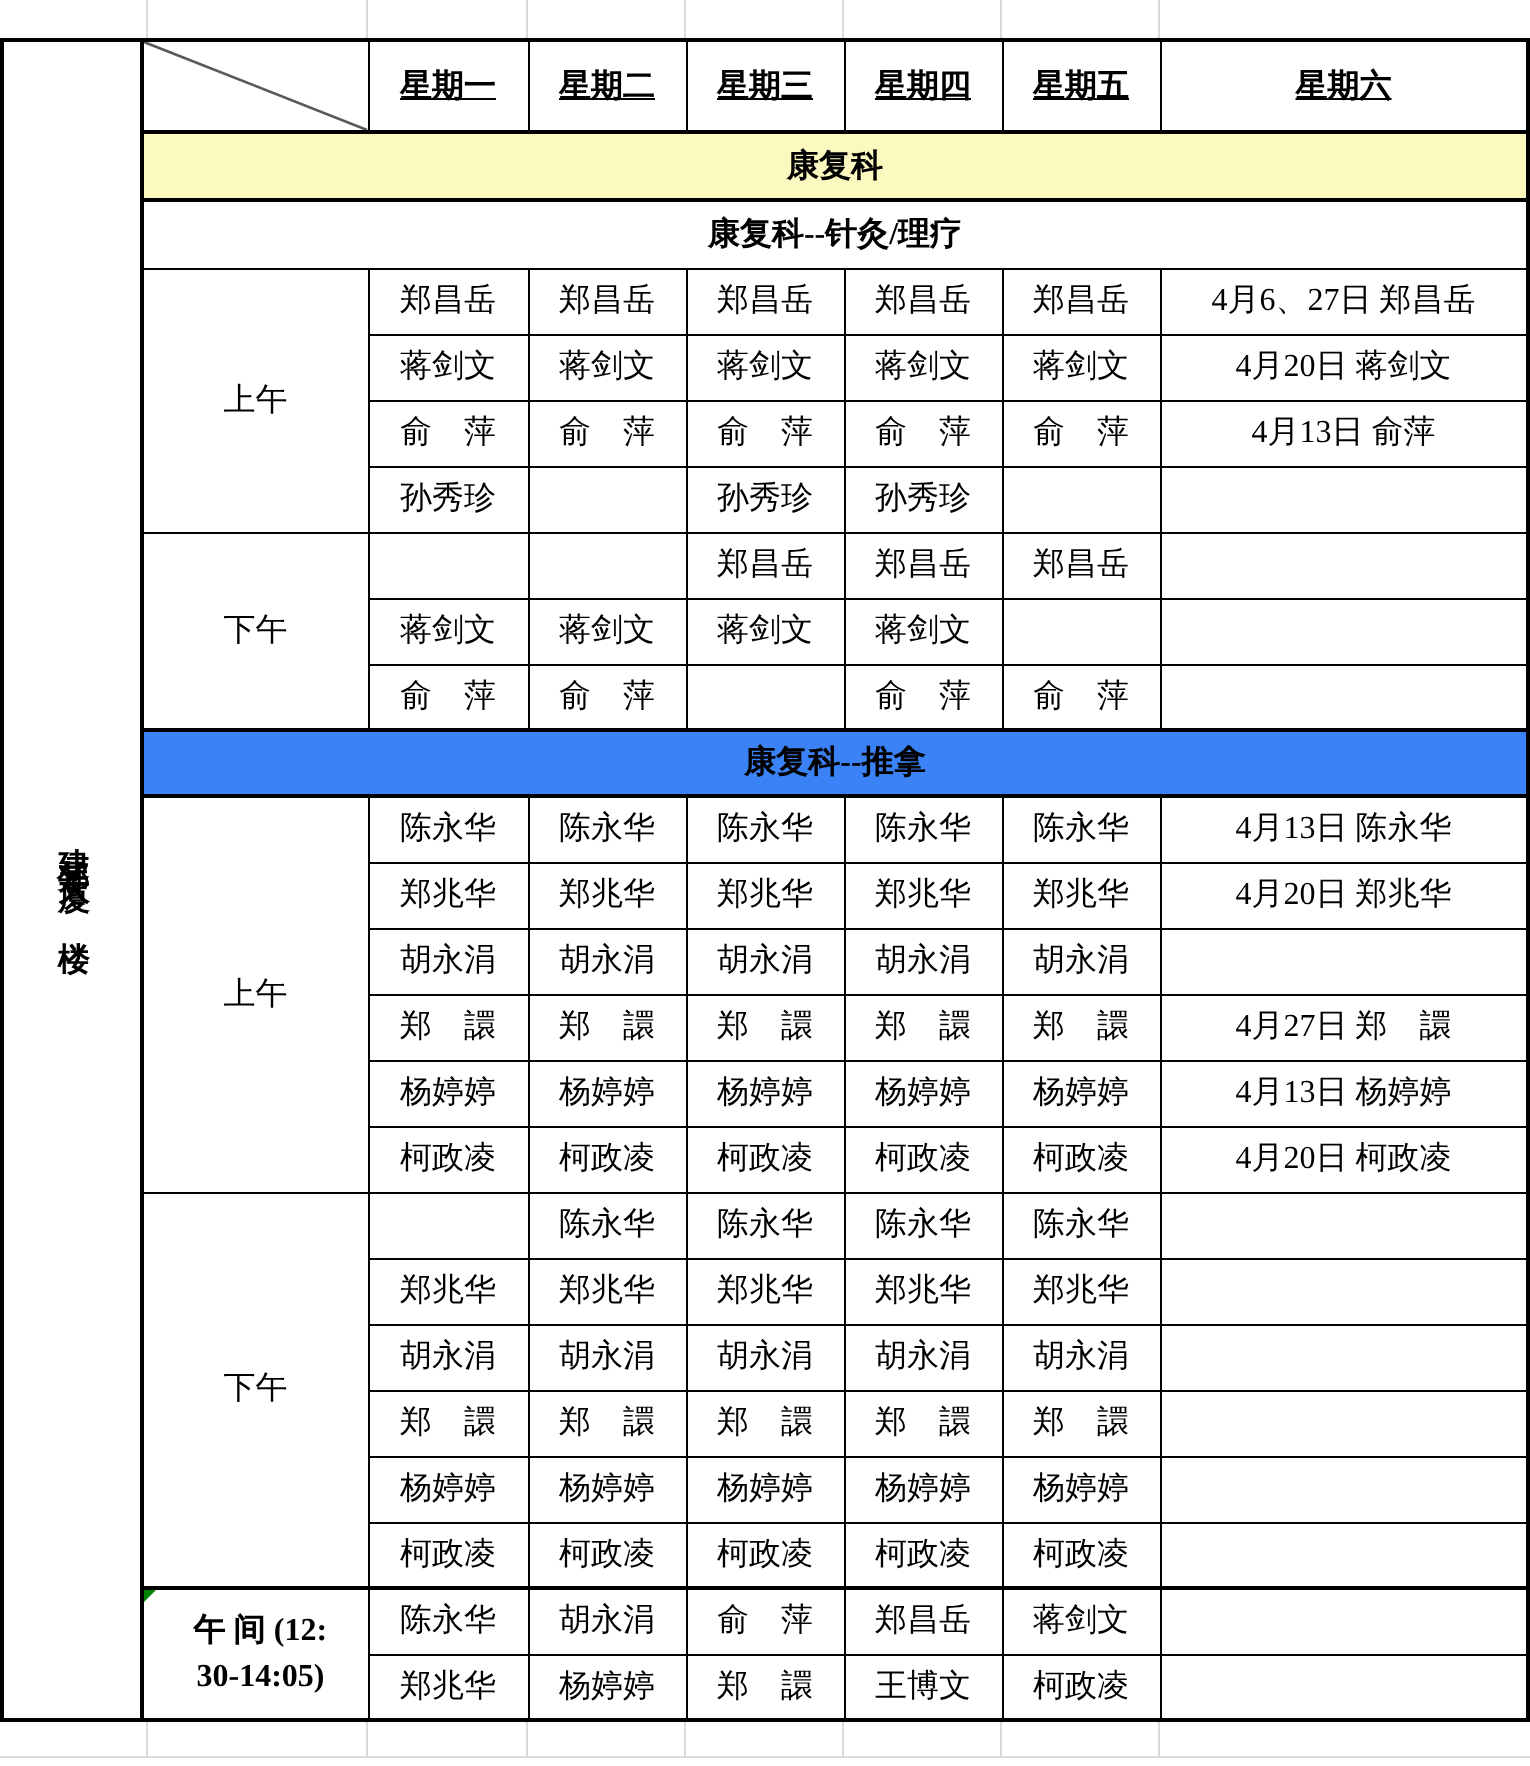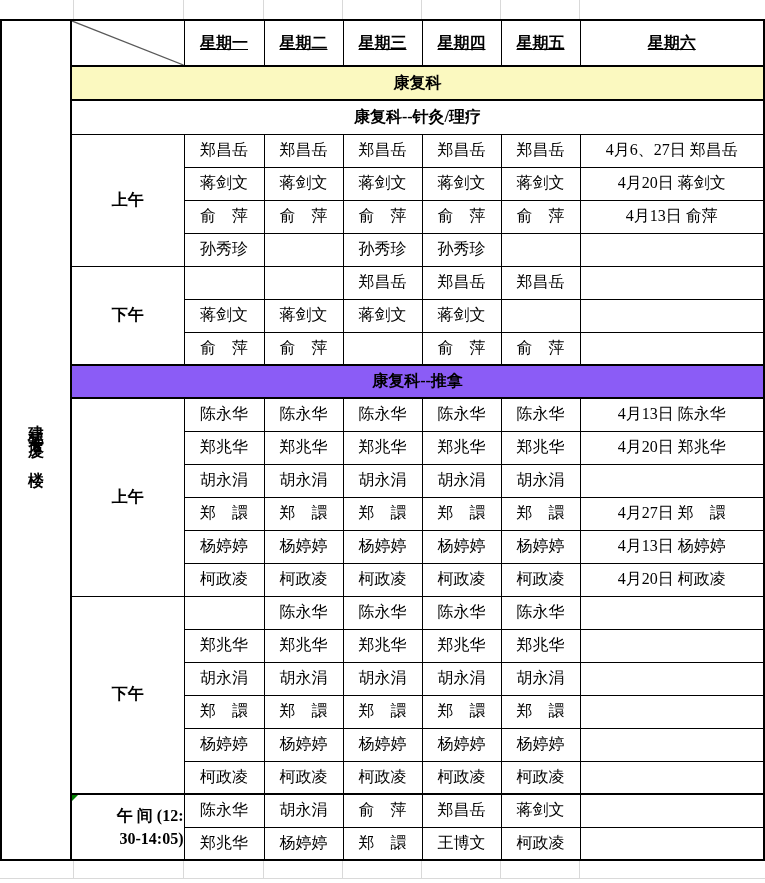--- a/index.html
+++ b/index.html
@@ -29,26 +29,26 @@
   .hd { font-weight:bold;text-decoration:underline; }
   .banner { font-weight:bold; }
   .bt2 { border-top-width:2px; }
   .bb2 { border-bottom-width:2px; }
   .col-a { border-right-width:2px; width:70px; }
   .v-text {
     writing-mode:vertical-rl; text-orientation:upright;
     font-weight:bold; font-size:16px; letter-spacing:6px;
     margin:0 auto; display:inline-block; line-height:1;
   }
-  .time-label { font-weight:bold; font-size:16px; }
+  .time-label { font-weight:normal; font-size:16px; }
   .diag { position:relative; }
   .diag svg { position:absolute; left:0; top:0; width:100%; height:100%; display:block; }
   .noon-cell {
     position:relative; font-weight:bold; font-size:16px;
-    text-align:right; padding-left:5px; white-space:normal; line-height:1.45;
+    text-align:center; padding-left:5px; white-space:normal; line-height:1.45;
   }
   .noon-line { display:block; }
   .err-tri {
     position:absolute; top:0; left:0; width:0; height:0;
     border-top:6px solid #008000; border-right:6px solid transparent;
   }
 </style>
 </head>
 <body>
 
@@ -163,21 +163,21 @@
     <tr class="rh33">
       <td>俞　萍</td>
       <td>俞　萍</td>
       <td></td>
       <td>俞　萍</td>
       <td>俞　萍</td>
       <td></td>
     </tr>
 
     <tr class="rh33">
-      <td colspan="7" class="banner bt2 bb2" style="background-color: #8b5cf6;">康复科--推拿</td>
+      <td colspan="7" class="banner bt2 bb2" style="background-color: #3b82f6;">康复科--推拿</td>
     </tr>
 
     <tr class="rh33">
       <td class="time-label" rowspan="6">上午</td>
       <td>陈永华</td>
       <td>陈永华</td>
       <td>陈永华</td>
       <td>陈永华</td>
       <td>陈永华</td>
       <td>4月13日 陈永华</td>

